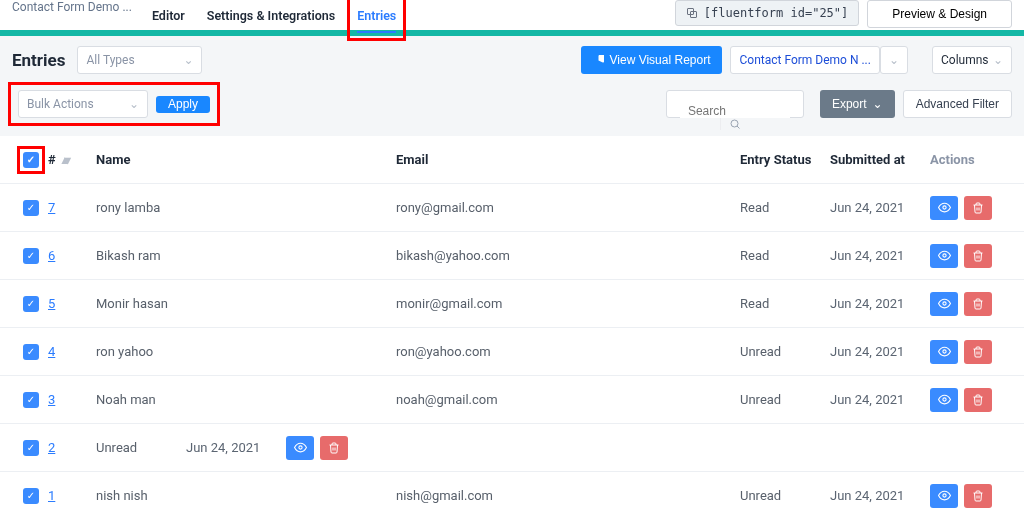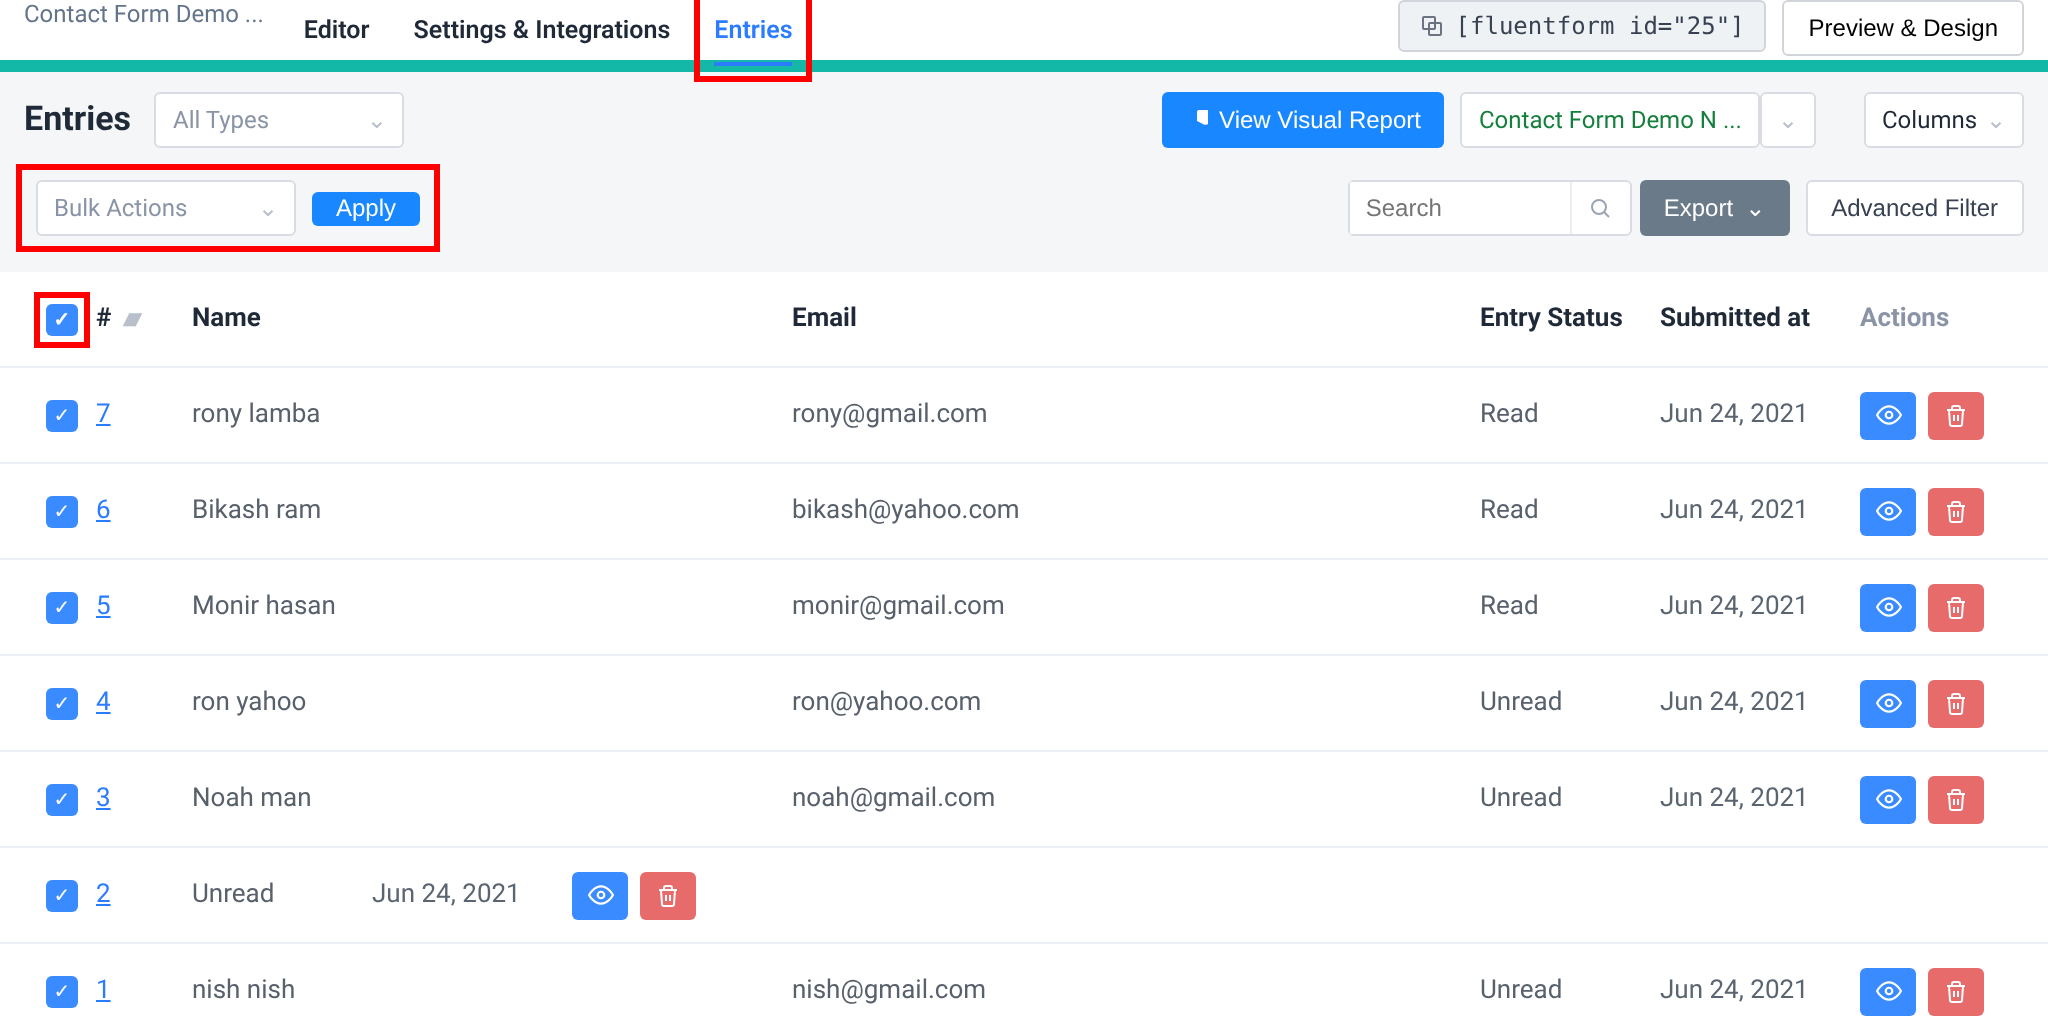--- a/index.html
+++ b/index.html
@@ -5,36 +5,36 @@
   *{box-sizing:border-box;margin:0;padding:0;}
   body{font-family:-apple-system,BlinkMacSystemFont,"Segoe UI",Roboto,Arial,sans-serif;font-size:13px;color:#333;background:#fff;width:1024px;}
   .topnav{height:36px;display:flex;align-items:flex-start;padding:0 12px;border-bottom:6px solid #14b8a6;}
   .topnav .crumb{color:#64748b;font-size:12px;margin-right:20px;}
   .topnav .navlink{font-weight:600;color:#1f2937;margin-right:22px;font-size:12.5px;padding:8px 0;cursor:pointer;}
   .topnav .navlink.active{color:#2b7cff;border-bottom:2px solid #2b7cff;}
   .entries-active-hi{position:relative;}
   .entries-active-hi::before{content:"";position:absolute;left:-10px;right:-10px;top:-9px;bottom:-10px;border:3px solid #ff0000;pointer-events:none;}
   .topnav .spacer{flex:1;}
   .shortcode{background:#eef2f5;border:1px solid #d1d5db;border-radius:3px;padding:5px 10px;font-family:ui-monospace,Menlo,monospace;color:#374151;font-size:12px;display:flex;align-items:center;gap:6px;cursor:pointer;}
-  .prevdesign{margin-left:8px;background:#fff;border:1px solid #d1d5db;border-radius:3px;padding:6px 12px;font-size:12px;cursor:pointer;}
+  .prevdesign{margin-left:8px;background:#fff;border:1px solid #d1d5db;border-radius:3px;padding:6px 24px;font-size:12px;cursor:pointer;}
   .subbar{background:#f4f6f8;padding:10px 12px;display:flex;align-items:center;}
   .subbar h2{font-size:17px;font-weight:700;color:#1f2937;margin-right:12px;}
   .select,.searchbox{background:#fff;border:1px solid #d9dde3;border-radius:3px;height:28px;font-size:12px;color:#8a94a6;display:flex;align-items:center;}
   .select{padding:0 8px;min-width:120px;justify-content:space-between;cursor:pointer;}
   .select .chev{color:#b7bfca;}
   .subbar .spacer{flex:1;}
   .btn{height:28px;border:none;border-radius:3px;padding:0 12px;font-size:12px;cursor:pointer;display:inline-flex;align-items:center;gap:6px;white-space:nowrap;}
   .btn-blue{background:#1987ff;color:#fff;}
   .btn-gray{background:#6b7a89;color:#fff;}
   .btn-white{background:#fff;border:1px solid #d9dde3;color:#374151;}
   .sub2{background:#f4f6f8;padding:0 12px 12px;display:flex;align-items:center;}
   .bulkwrap{position:relative;display:flex;align-items:center;gap:8px;padding:6px;}
   .bulkwrap::before{content:"";position:absolute;left:-4px;top:-2px;right:-4px;bottom:-2px;border:3px solid #ff0000;pointer-events:none;}
   .sub2 .spacer{flex:1;}
-  .searchbox{padding:0;}
+  .searchbox{padding:13px;flex-direction:column;}
   .searchbox input{border:none;outline:none;height:26px;padding:0 8px;font-size:12px;width:110px;}
   .searchbox .sicon{width:30px;height:26px;border-left:1px solid #ecedf0;display:flex;align-items:center;justify-content:center;color:#9aa4b2;}
   .table{width:100%;}
   .thead,.trow{display:flex;align-items:center;padding:0 14px;height:48px;border-bottom:1px solid #eceff3;}
   .thead{background:#fff;font-weight:700;color:#1f2937;font-size:13px;}
   .col-chk{width:34px;display:flex;align-items:center;justify-content:center;}
   .col-idx{width:48px;}
   .col-name{flex:0 0 300px;}
   .col-email{flex:1;}
   .col-status{width:90px;}
@@ -79,21 +79,21 @@
     <span>All Types</span>
     <span class="chev">⌄</span>
   </div>
   <span class="spacer"></span>
   <button class="btn btn-blue">
     <svg width="11" height="11" viewBox="0 0 24 24" fill="#fff">
         <path d="M12 2v10l8 4A10 10 0 1 0 12 2z"></path>
       </svg>
     <span>View Visual Report</span>
   </button>
-  <div class="select" style="margin-left:8px;min-width:135px;color:#15803d">
+  <div class="select" style="margin-left:8px;min-width:135px;color:#1d4ed8">
     <span>Contact Form Demo N ...</span>
   </div>
   <div class="select" style="margin-left:0;min-width:24px;justify-content:center">
     <span class="chev">⌄</span>
   </div>
   <div class="select" style="margin-left:24px;min-width:80px;color:#1f2937">
     <span>Columns</span>
     <span class="chev">⌄</span>
   </div>
 </div>
@@ -109,21 +109,21 @@
   <span class="spacer"></span>
   <div class="searchbox">
     <input placeholder="Search" style="">
     <span class="sicon">
       <svg width="12" height="12" viewBox="0 0 24 24" fill="none" stroke="currentColor" stroke-width="2">
           <circle cx="11" cy="11" r="7"></circle>
           <line x1="21" y1="21" x2="16" y2="16"></line>
         </svg>
     </span>
   </div>
-  <button class="btn btn-gray" style="margin-left:4px">
+  <button class="btn btn-gray" style="margin-left:16px">
     <span>Export</span>
     <span>⌄</span>
   </button>
   <button class="btn btn-white" style="margin-left:8px">Advanced Filter</button>
 </div>
 
 <div class="table">
   <div class="thead">
     <div class="col-chk">
       <span class="head-chk-hi">

